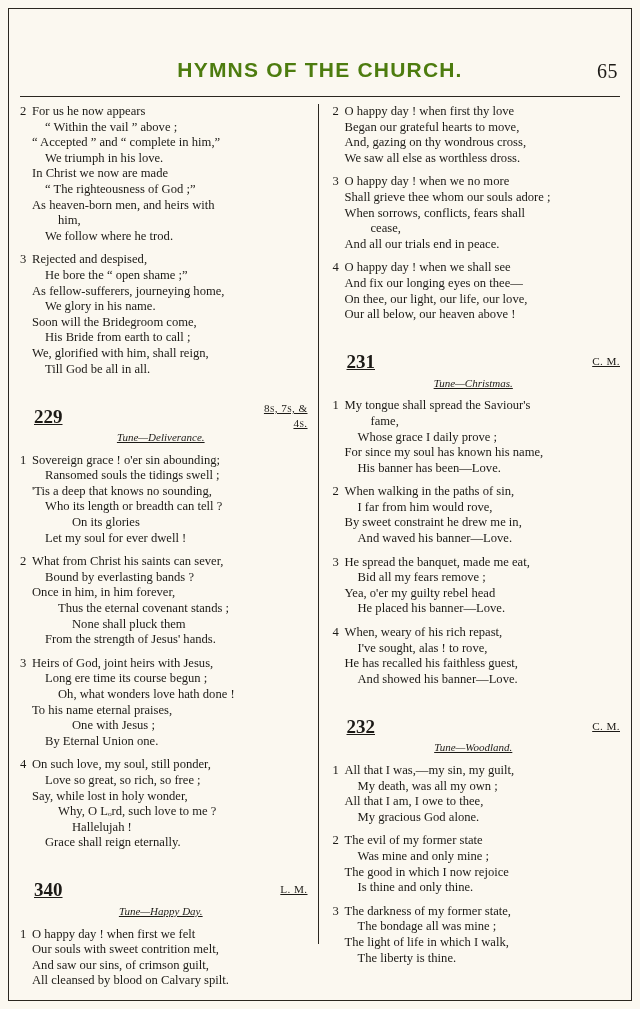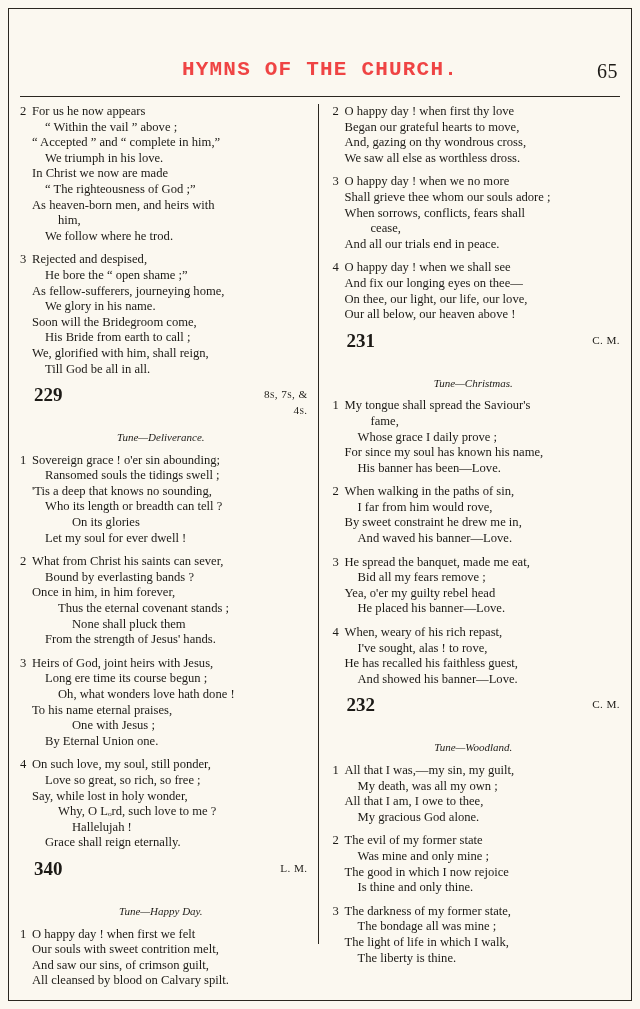--- a/index.html
+++ b/index.html
@@ -34,25 +34,25 @@
     left: 20px;
     right: 20px;
     top: 58px;
     height: 30px;
   }
   .header-title {
     position: absolute;
     left: 0;
     right: 0;
     text-align: center;
-    font-family: Liberation Mono, monospace;
+    font-family: Liberation Sans, sans-serif;
     font-weight: bold;
     font-size: 21px;
     letter-spacing: 1.2px;
-    color: #ef4444;
+    color: #4d7c0f;
   }
   .page-number {
     position: absolute;
     right: 22px;
     top: 60px;
     font-size: 20px;
     font-weight: normal;
     letter-spacing: 0.5px;
   }
   .rule {
@@ -80,22 +80,23 @@
   .col.right { padding-left: 12px; }
   .divider {
     width: 0;
     border-left: 1px solid #2b2720;
     margin: 0 2px;
     height: 840px;
   }
   .hymn { margin-bottom: 9px; }
   .hymn-head {
     display: flex;
-    align-items: flex-start;
+    align-items: center;
     margin: 10px 0 7px 0;
+    text-decoration: underline;
   }
   .hymn-number {
     font-size: 19px;
     font-weight: bold;
     width: 54px;
     padding-left: 14px;
     box-sizing: border-box;
   }
   .hymn-tune {
     flex: 1;

